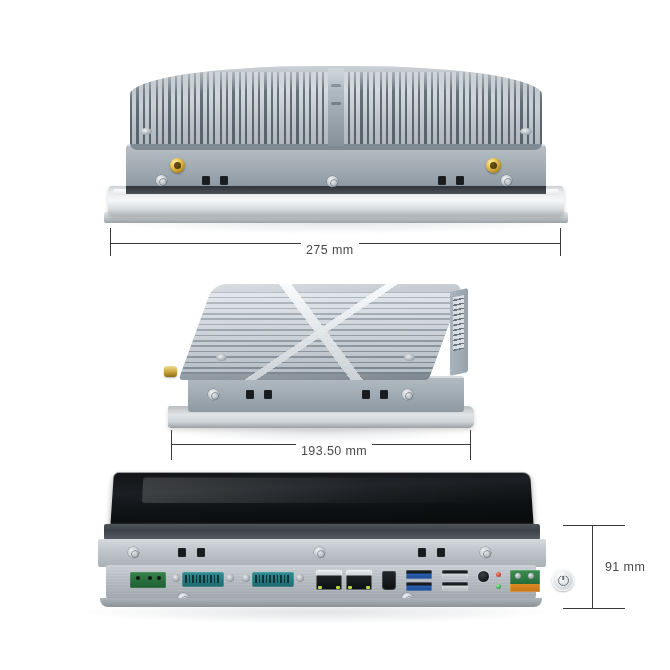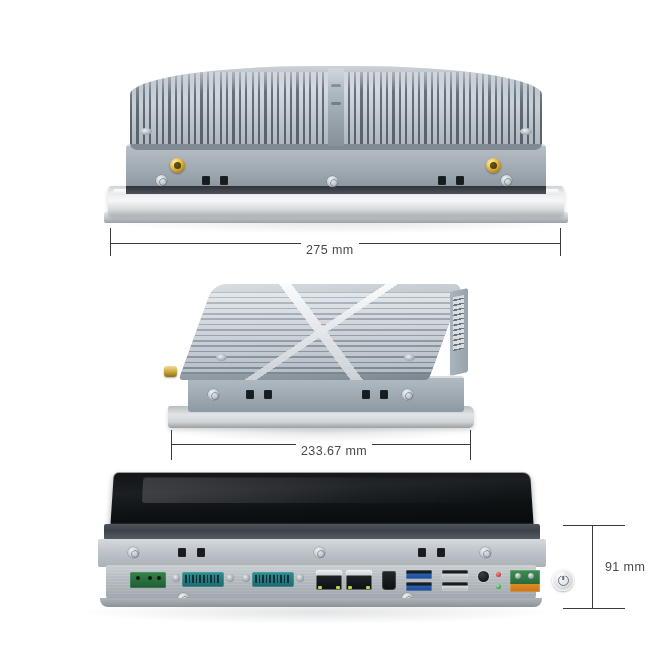--- a/index.html
+++ b/index.html
@@ -373,21 +373,21 @@
     <div class="vent" style="left:212px;top:110px;"></div>
 
     <div class="screw" style="left:40px;top:109px;"></div>
     <div class="screw" style="left:234px;top:109px;"></div>
   </div>
 
   <div>
     <div class="dim-tick-v" style="left:171px;top:430px;height:30px;"></div>
     <div class="dim-tick-v" style="left:470px;top:430px;height:30px;"></div>
     <div class="dim-line-h" style="left:171px;top:444px;width:300px;"></div>
-    <div class="dim-label" style="left:296px;top:444px;">233.67 mm</div>
+    <div class="dim-label" style="left:296px;top:444px;">193.50 mm</div>
   </div>
 
   <div class="v3">
     <div class="shadow-blob" style="left:0px;top:130px;width:480px;height:24px;"></div>
 
     <div class="glass">
       <div class="glass-ref"></div>
       <div class="glass-edge"></div>
     </div>
 

